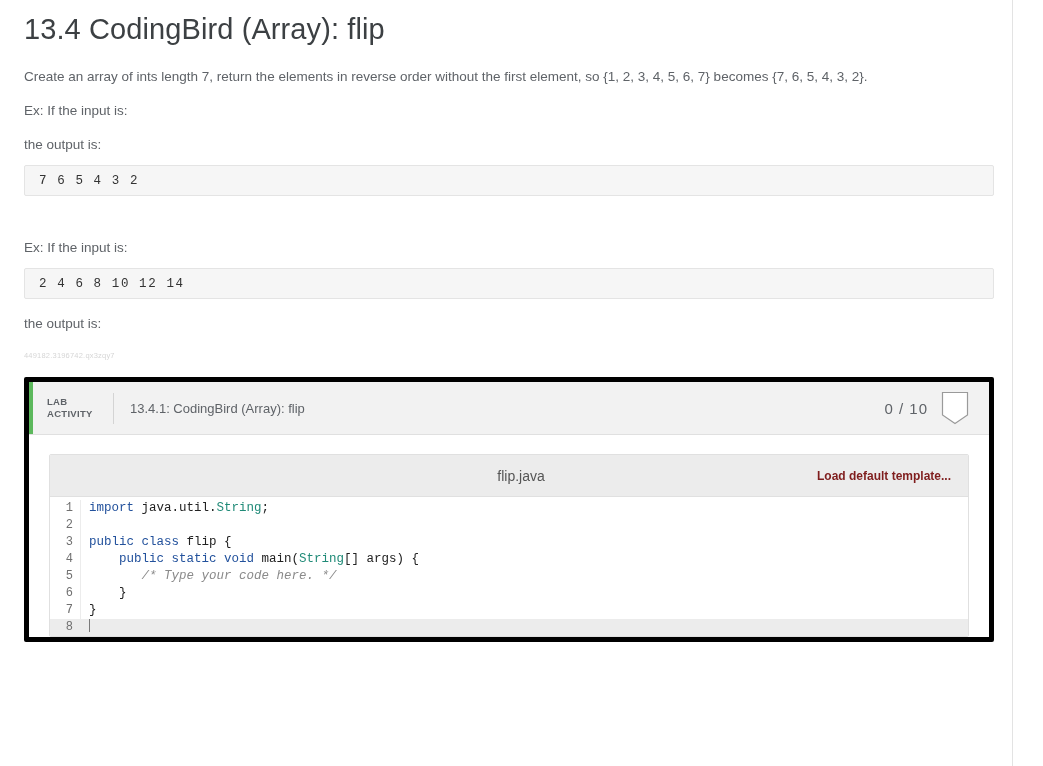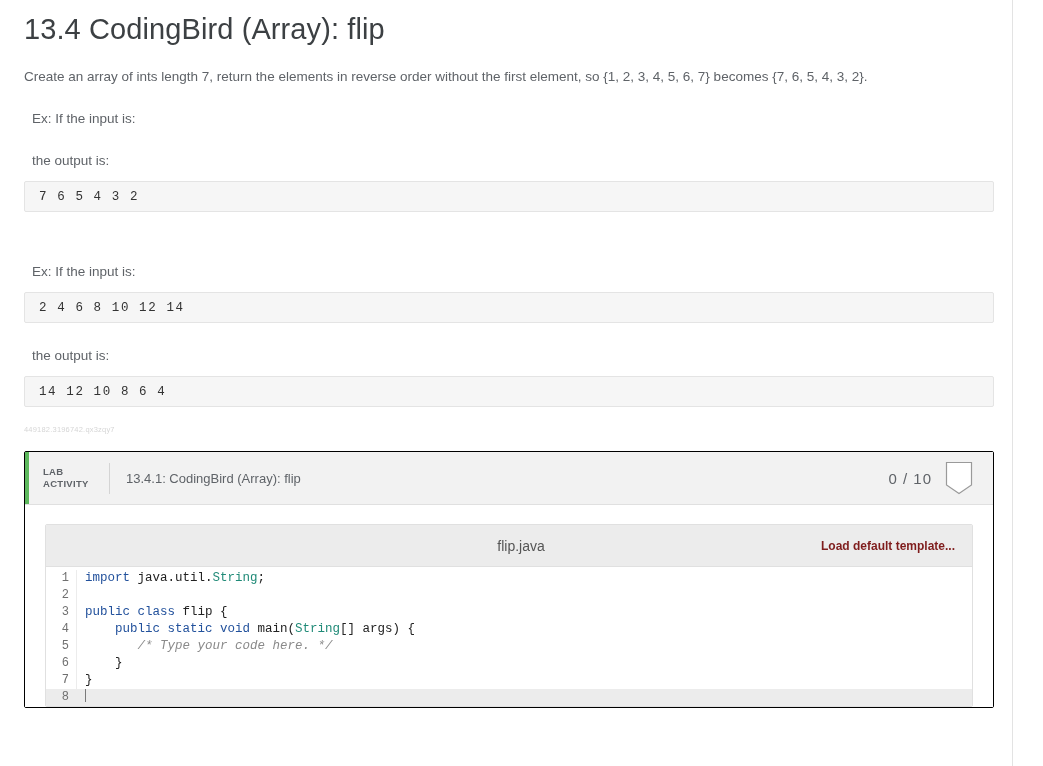--- a/index.html
+++ b/index.html
@@ -39,21 +39,21 @@
   p.desc {
     font-size: 13.5px;
     color: #5f6368;
     margin: 0;
     padding: 17px 0 0 0;
     line-height: 19px;
   }
   p.lead {
     font-size: 13.5px;
     color: #5f6368;
-    margin: 8px;
+    margin: 0;
     padding: 15px 0 0 0;
     line-height: 19px;
   }
   .io-box {
     margin-top: 11px;
     background: #f6f6f6;
     border: 1px solid #e4e4e4;
     border-radius: 2px;
     height: 31px;
     display: flex;
@@ -72,21 +72,21 @@
     color: #d6d6d6;
     font-family: "Liberation Sans", sans-serif;
     letter-spacing: 0.2px;
     height: 10px;
   }
 
   
   .lab-card {
     margin-top: 16px;
     width: 970px;
-    border: 1px solid #000000;
+    border: 5px solid #000000;
     border-radius: 2px;
     background: #fff;
   }
   .lab-header {
     position: relative;
     height: 53px;
     background: #f2f2f2;
     border-bottom: 1px solid #e0e0e0;
     display: flex;
     align-items: center;
@@ -237,21 +237,20 @@
 
     <p class="lead">the output is:</p>
     <div class="io-box">7 6 5 4 3 2</div>
 
     <div class="io-gap"></div>
 
     <p class="lead">Ex: If the input is:</p>
     <div class="io-box">2 4 6 8 10 12 14</div>
 
     <p class="lead">the output is:</p>
-    <div class="io-box">14 12 10 8 6 4</div>
 
     <div class="stamp">449182.3196742.qx3zqy7</div>
 
     <div class="lab-card">
 
       <div class="lab-header">
         <div class="lab-accent"></div>
         <div class="lab-tag">
           <div>LAB</div>
           <div>ACTIVITY</div>

